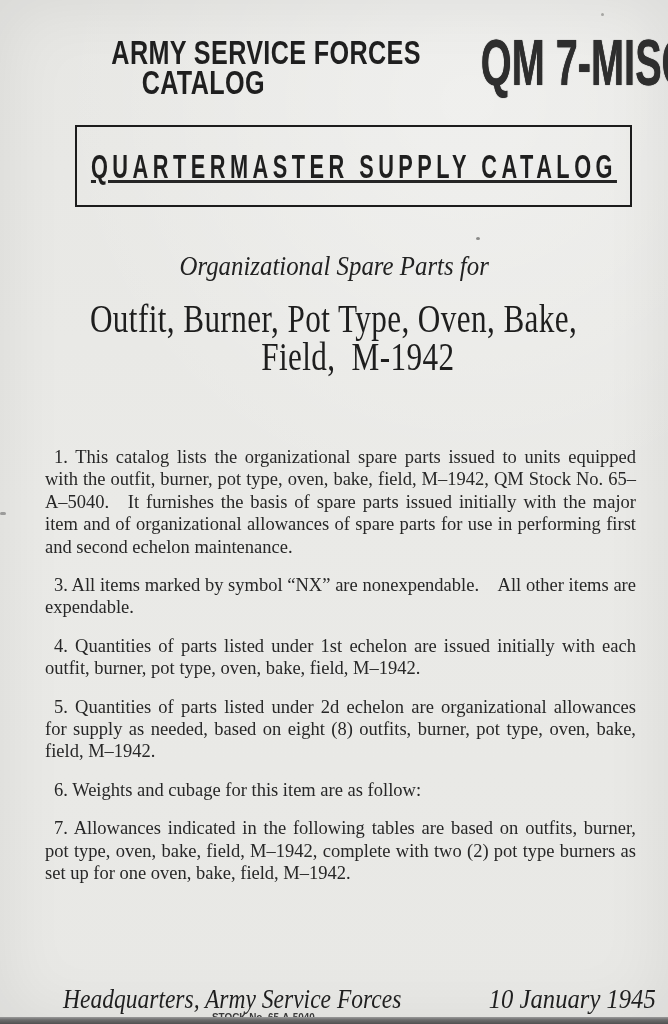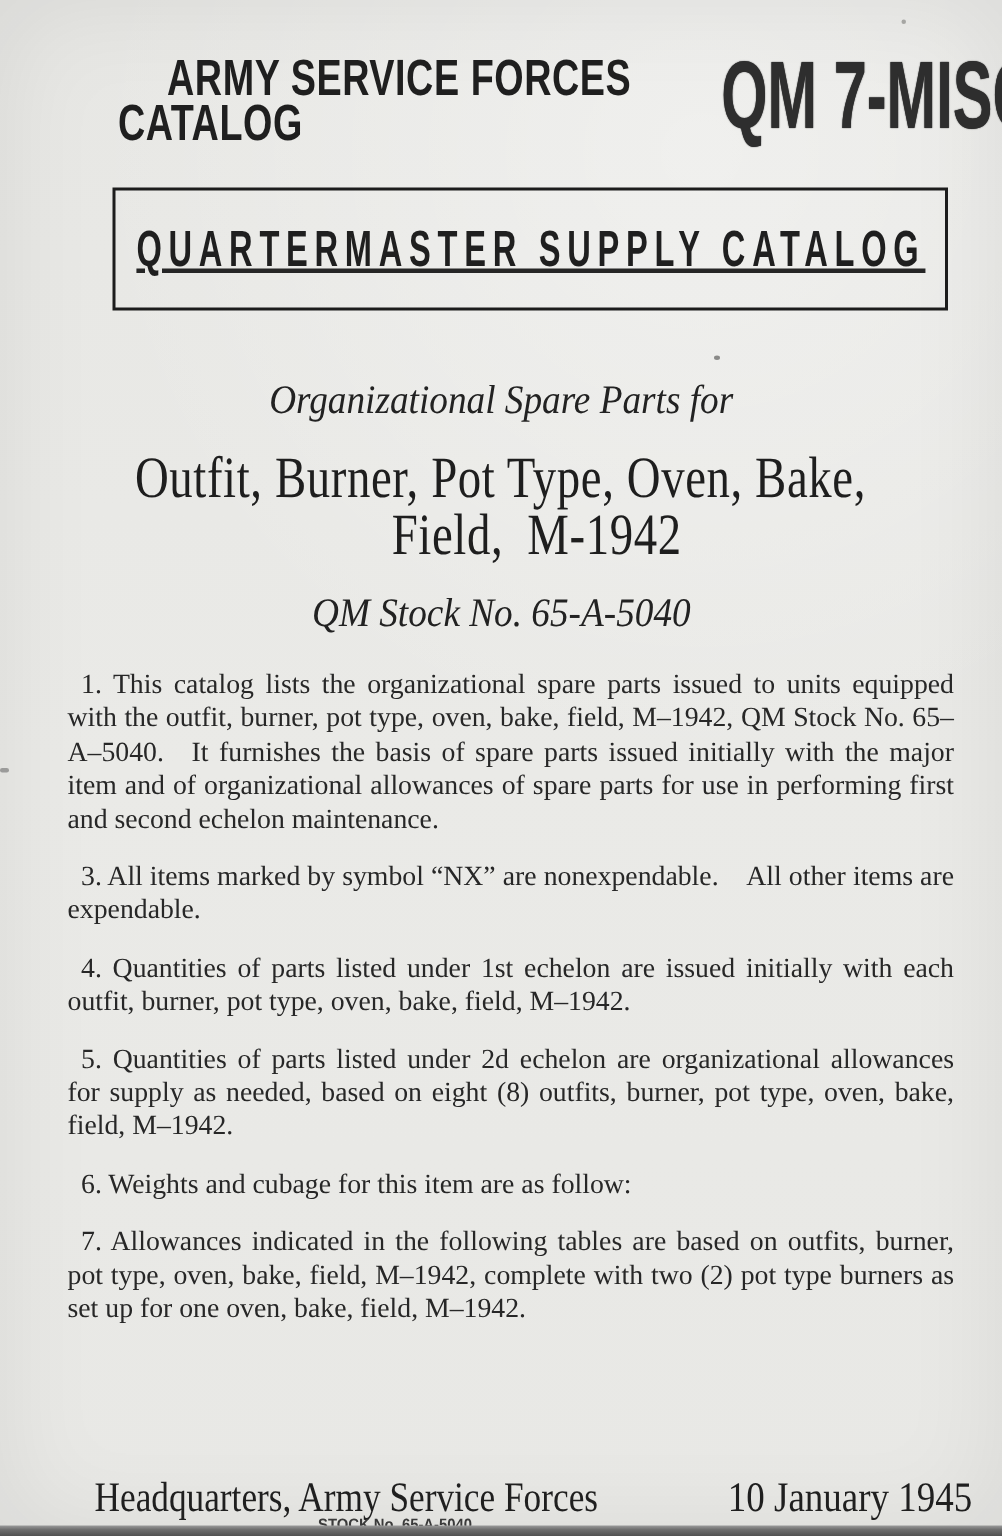--- a/index.html
+++ b/index.html
@@ -12,20 +12,21 @@
       radial-gradient(circle at 70% 10%, rgba(255,255,255,0.35), rgba(255,255,255,0) 40%),
       linear-gradient(180deg, #e7e7e4 0%, #eaeae7 50%, #e8e8e5 100%);
     box-shadow:inset 0 0 70px rgba(0,0,0,0.07);
     overflow:hidden;
     font-family:"Liberation Serif", serif;
     color:#262626;
   }
   
   .org-block{
     position:absolute;top:37px;left:57px;width:292px;
+    text-align:center;
     font-family:"Liberation Sans", sans-serif;
     font-weight:700;color:#1f1f1f;
     font-size:34px;line-height:30px;
     letter-spacing:.5px;
   }
   .org-block .squeeze{display:inline-block;transform:scaleX(.74);transform-origin:center center;white-space:nowrap;}
   .doc-number{
     position:absolute;top:31px;right:18px;width:330px;
     text-align:right;
     font-family:"Liberation Sans", sans-serif;
@@ -69,21 +70,21 @@
   .sub-item{margin:1px 0 8px 0;}
   .sub-line1{padding-left:62px;}
   .sub-label{display:inline-block;margin-right:11px;}
   .sub-line2{position:relative;height:22.4px;padding-left:85px;}
   .sub-weight{position:absolute;left:385px;top:0;}
   .sub-cubage{position:absolute;right:-10px;top:0;}
   
   .footer{
     position:absolute;top:983px;left:63px;right:24px;
     display:flex;justify-content:space-between;align-items:baseline;
-    font-size:28px;color:#1f1f1f;white-space:nowrap;
+    font-style:italic;font-size:28px;color:#1f1f1f;white-space:nowrap;
   }
   .footer-left{transform:scaleX(.84);transform-origin:left center;}
   .footer-right{transform:scaleX(.88);transform-origin:right center;}
   
   .cut-line{
     position:absolute;left:212px;bottom:1px;z-index:1;
     font-family:"Liberation Sans", sans-serif;font-weight:700;
     font-size:11px;line-height:11px;color:#3a3a3a;
     transform:scaleX(.9);transform-origin:left center;white-space:nowrap;
   }
@@ -115,23 +116,20 @@
 
   <div class="centered main-title title-l1">
     <span class="squeeze">Outfit, Burner, Pot Type, Oven, Bake,</span>
   </div>
   <div class="centered kicker">
     <span class="squeeze">Organizational Spare Parts for</span>
   </div>
   <div class="centered main-title title-l2">
     <span class="squeeze">Field, M-1942</span>
   </div>
-  <div class="centered stock">
-    <span class="squeeze">QM Stock No. 65-A-5040</span>
-  </div>
 
   <div class="body">
     <p>1. This catalog lists the organizational spare parts issued to units equipped with the outfit, burner, pot type, oven, bake, field, M–1942, QM Stock No. 65–A–5040. It furnishes the basis of spare parts issued initially with the major item and of organizational allowances of spare parts for use in performing first and second echelon maintenance.</p>
     <p>3. All items marked by symbol “NX” are nonexpendable. All other items are expendable.</p>
     <p>4. Quantities of parts listed under 1st echelon are issued initially with each outfit, burner, pot type, oven, bake, field, M–1942.</p>
     <p>5. Quantities of parts listed under 2d echelon are organizational allowances for supply as needed, based on eight (8) outfits, burner, pot type, oven, bake, field, M–1942.</p>
     <p>6. Weights and cubage for this item are as follow:</p>
 
 
     <p>7. Allowances indicated in the following tables are based on outfits, burner, pot type, oven, bake, field, M–1942, complete with two (2) pot type burners as set up for one oven, bake, field, M–1942.</p>

